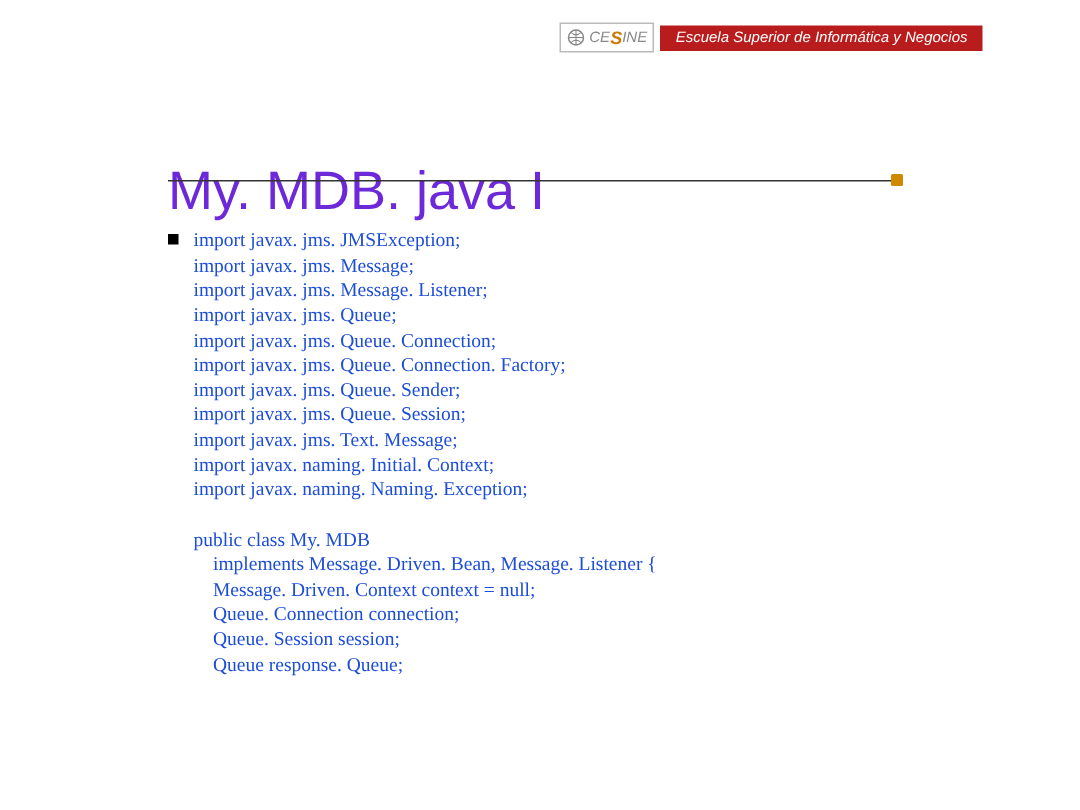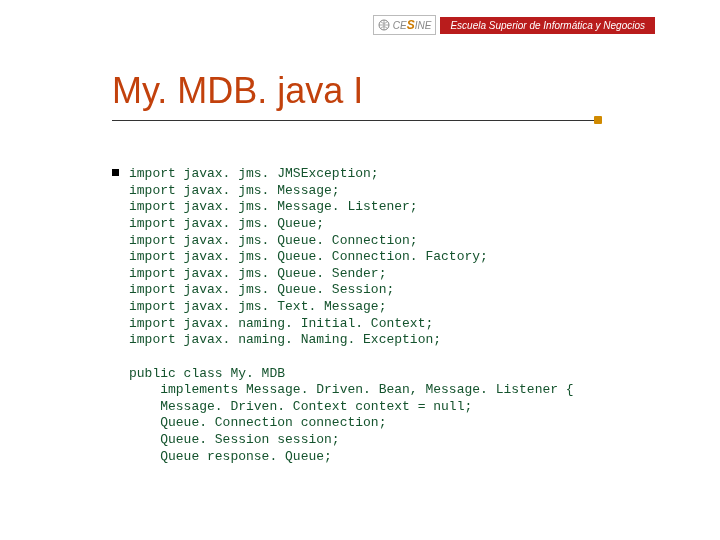--- a/index.html
+++ b/index.html
@@ -54,48 +54,49 @@
     font-style: italic;
   }
   .title-block {
     position: absolute;
     left: 112px;
     top: 70px;
   }
   .title-text {
     font-size: 36px;
     font-family: Verdana, Geneva, sans-serif;
-    color: #c2410c;
+    color: #6d28d9;
     padding-bottom: 4px;
+    margin-top: 36px;
   }
   .title-rule-bottom {
     position: absolute;
     left: 112px;
     top: 120px;
     width: 486px;
     border-bottom: 1.5px solid #333;
   }
   .title-rule-bottom .dot {
     position: absolute;
     right: -4px;
     top: -4px;
     width: 8px;
     height: 8px;
     background: #d08a00;
     border-radius: 1px;
   }
   .code-block {
     position: absolute;
     left: 112px;
-    top: 166px;
-    font-family: Liberation Mono, monospace;
+    top: 152px;
+    font-family: Liberation Serif, serif;
     font-size: 13px;
     line-height: 1.28;
     white-space: pre;
-    color: #14532d;
+    color: #1d4ed8;
   }
   .bullet-square {
     display: inline-block;
     width: 7px;
     height: 7px;
     background: #000;
     margin-right: 10px;
     vertical-align: 1px;
   }
 </style>

